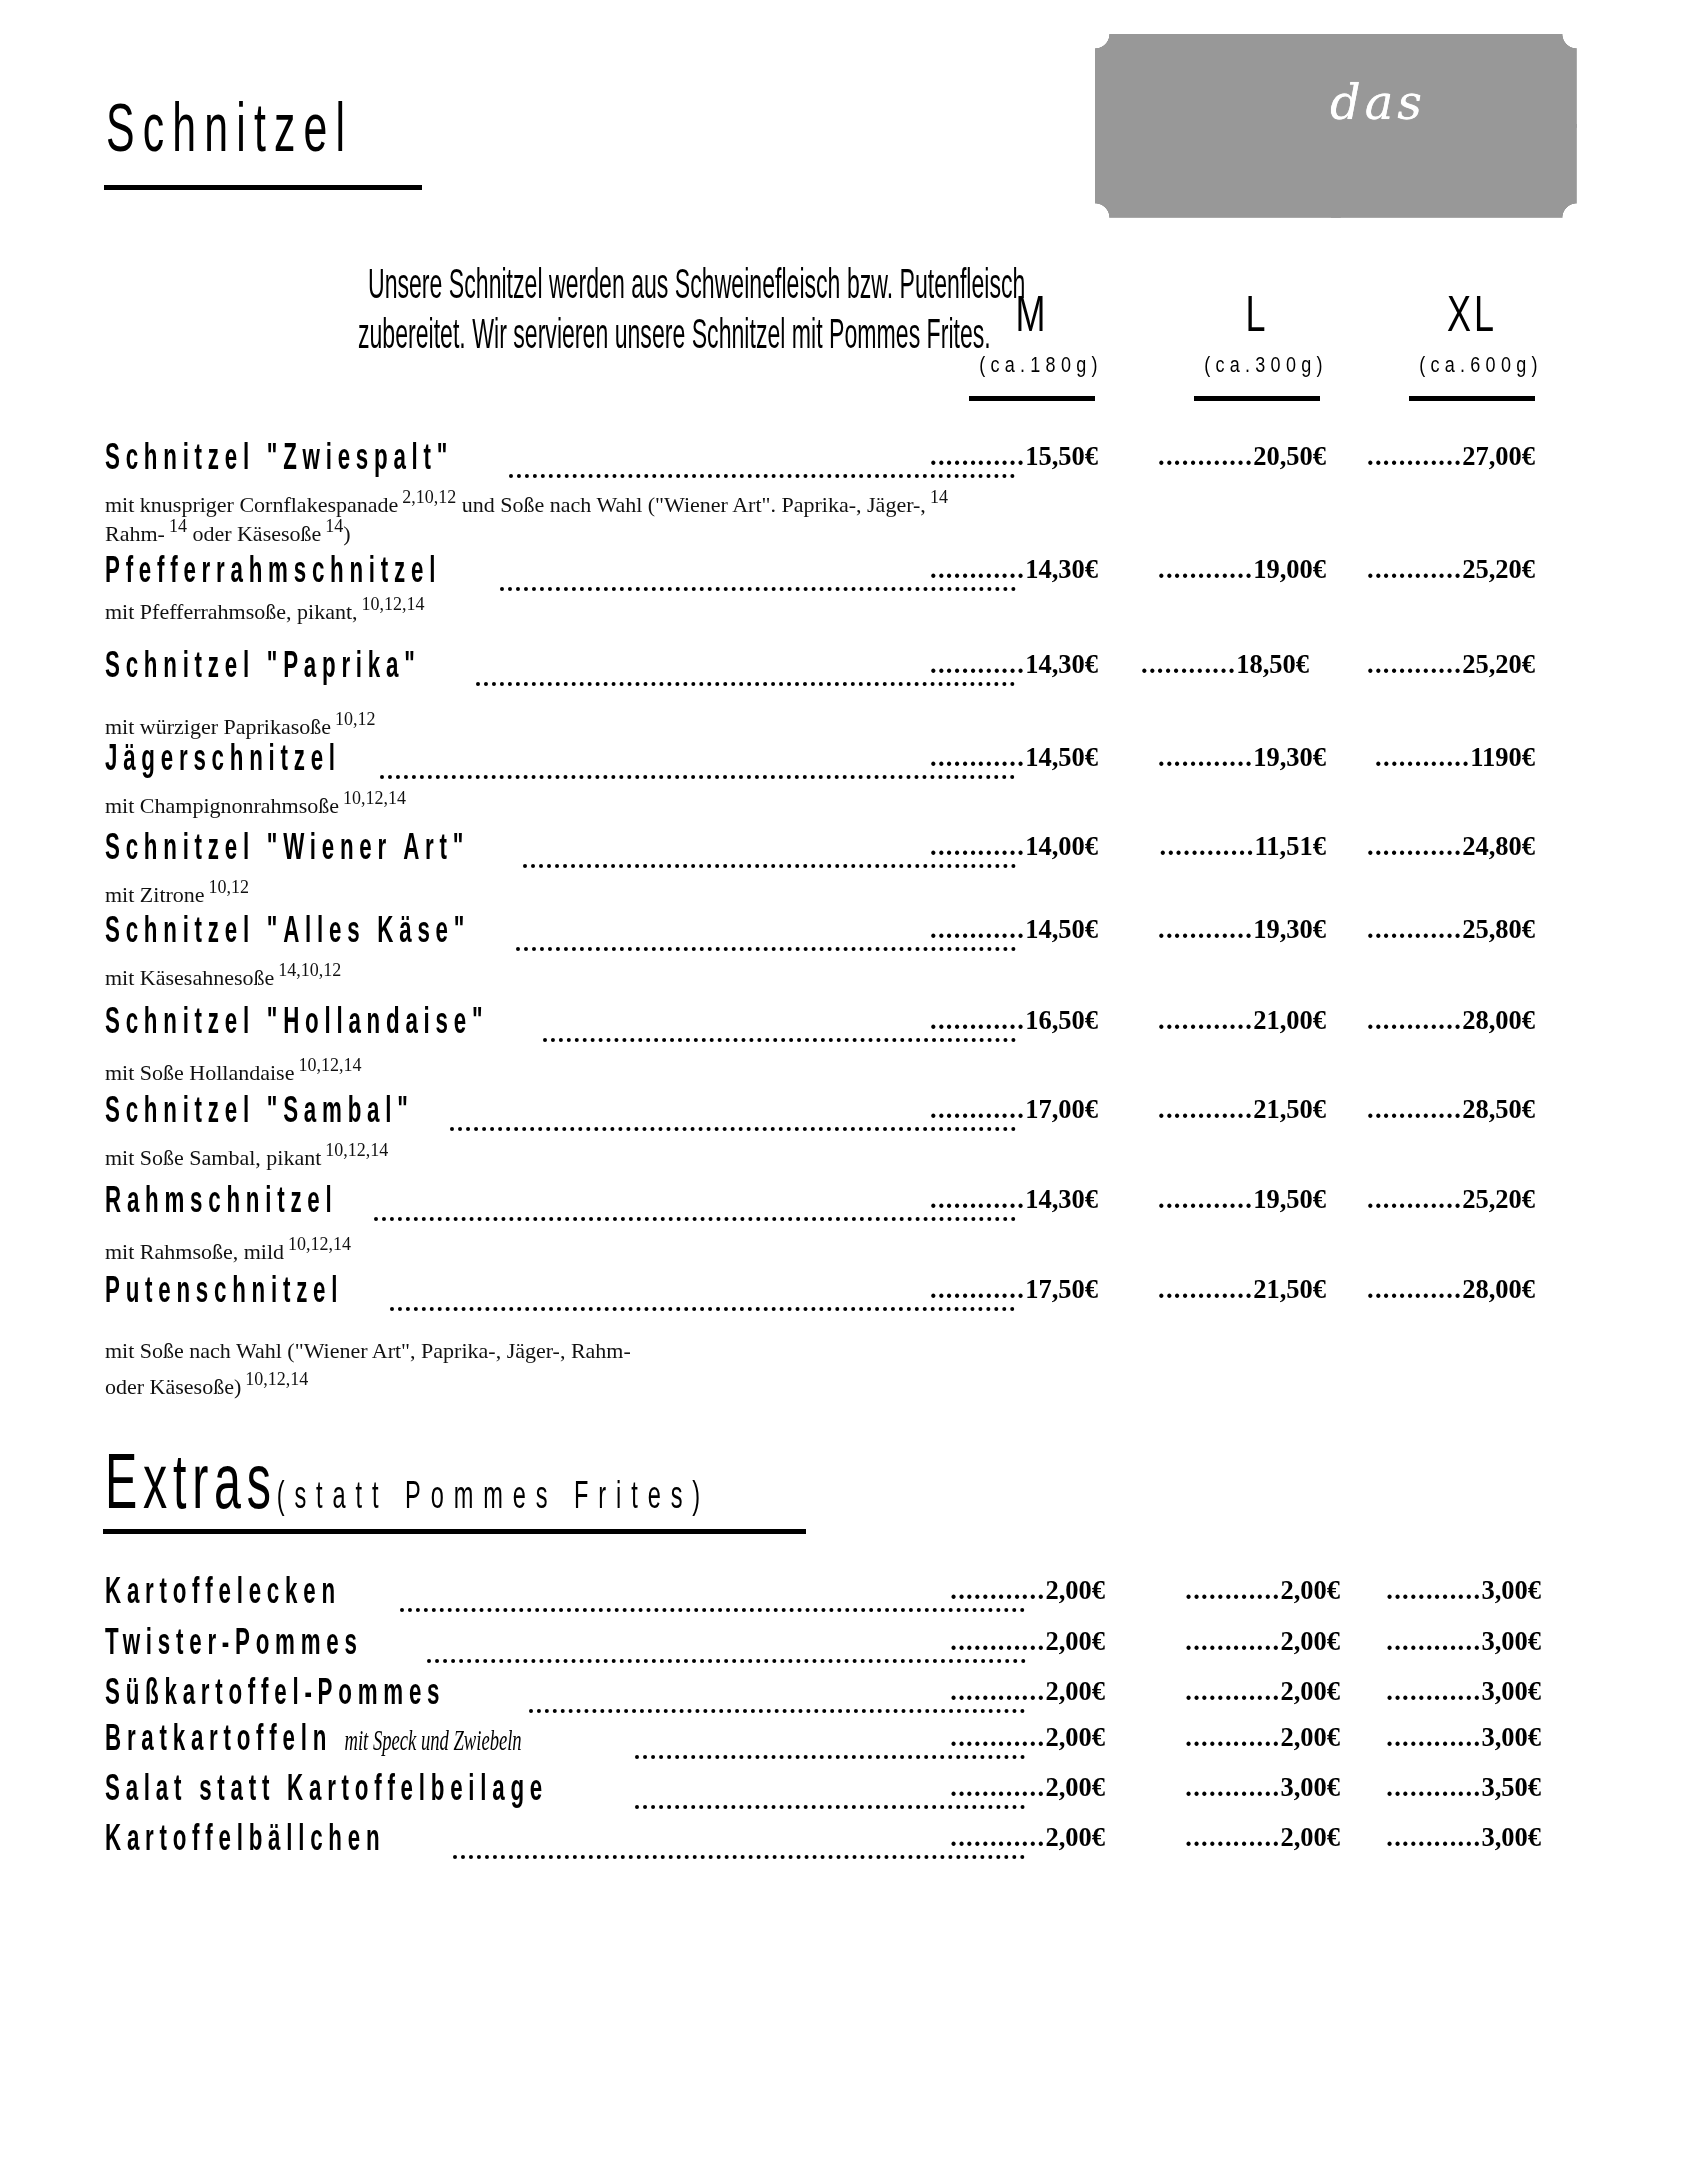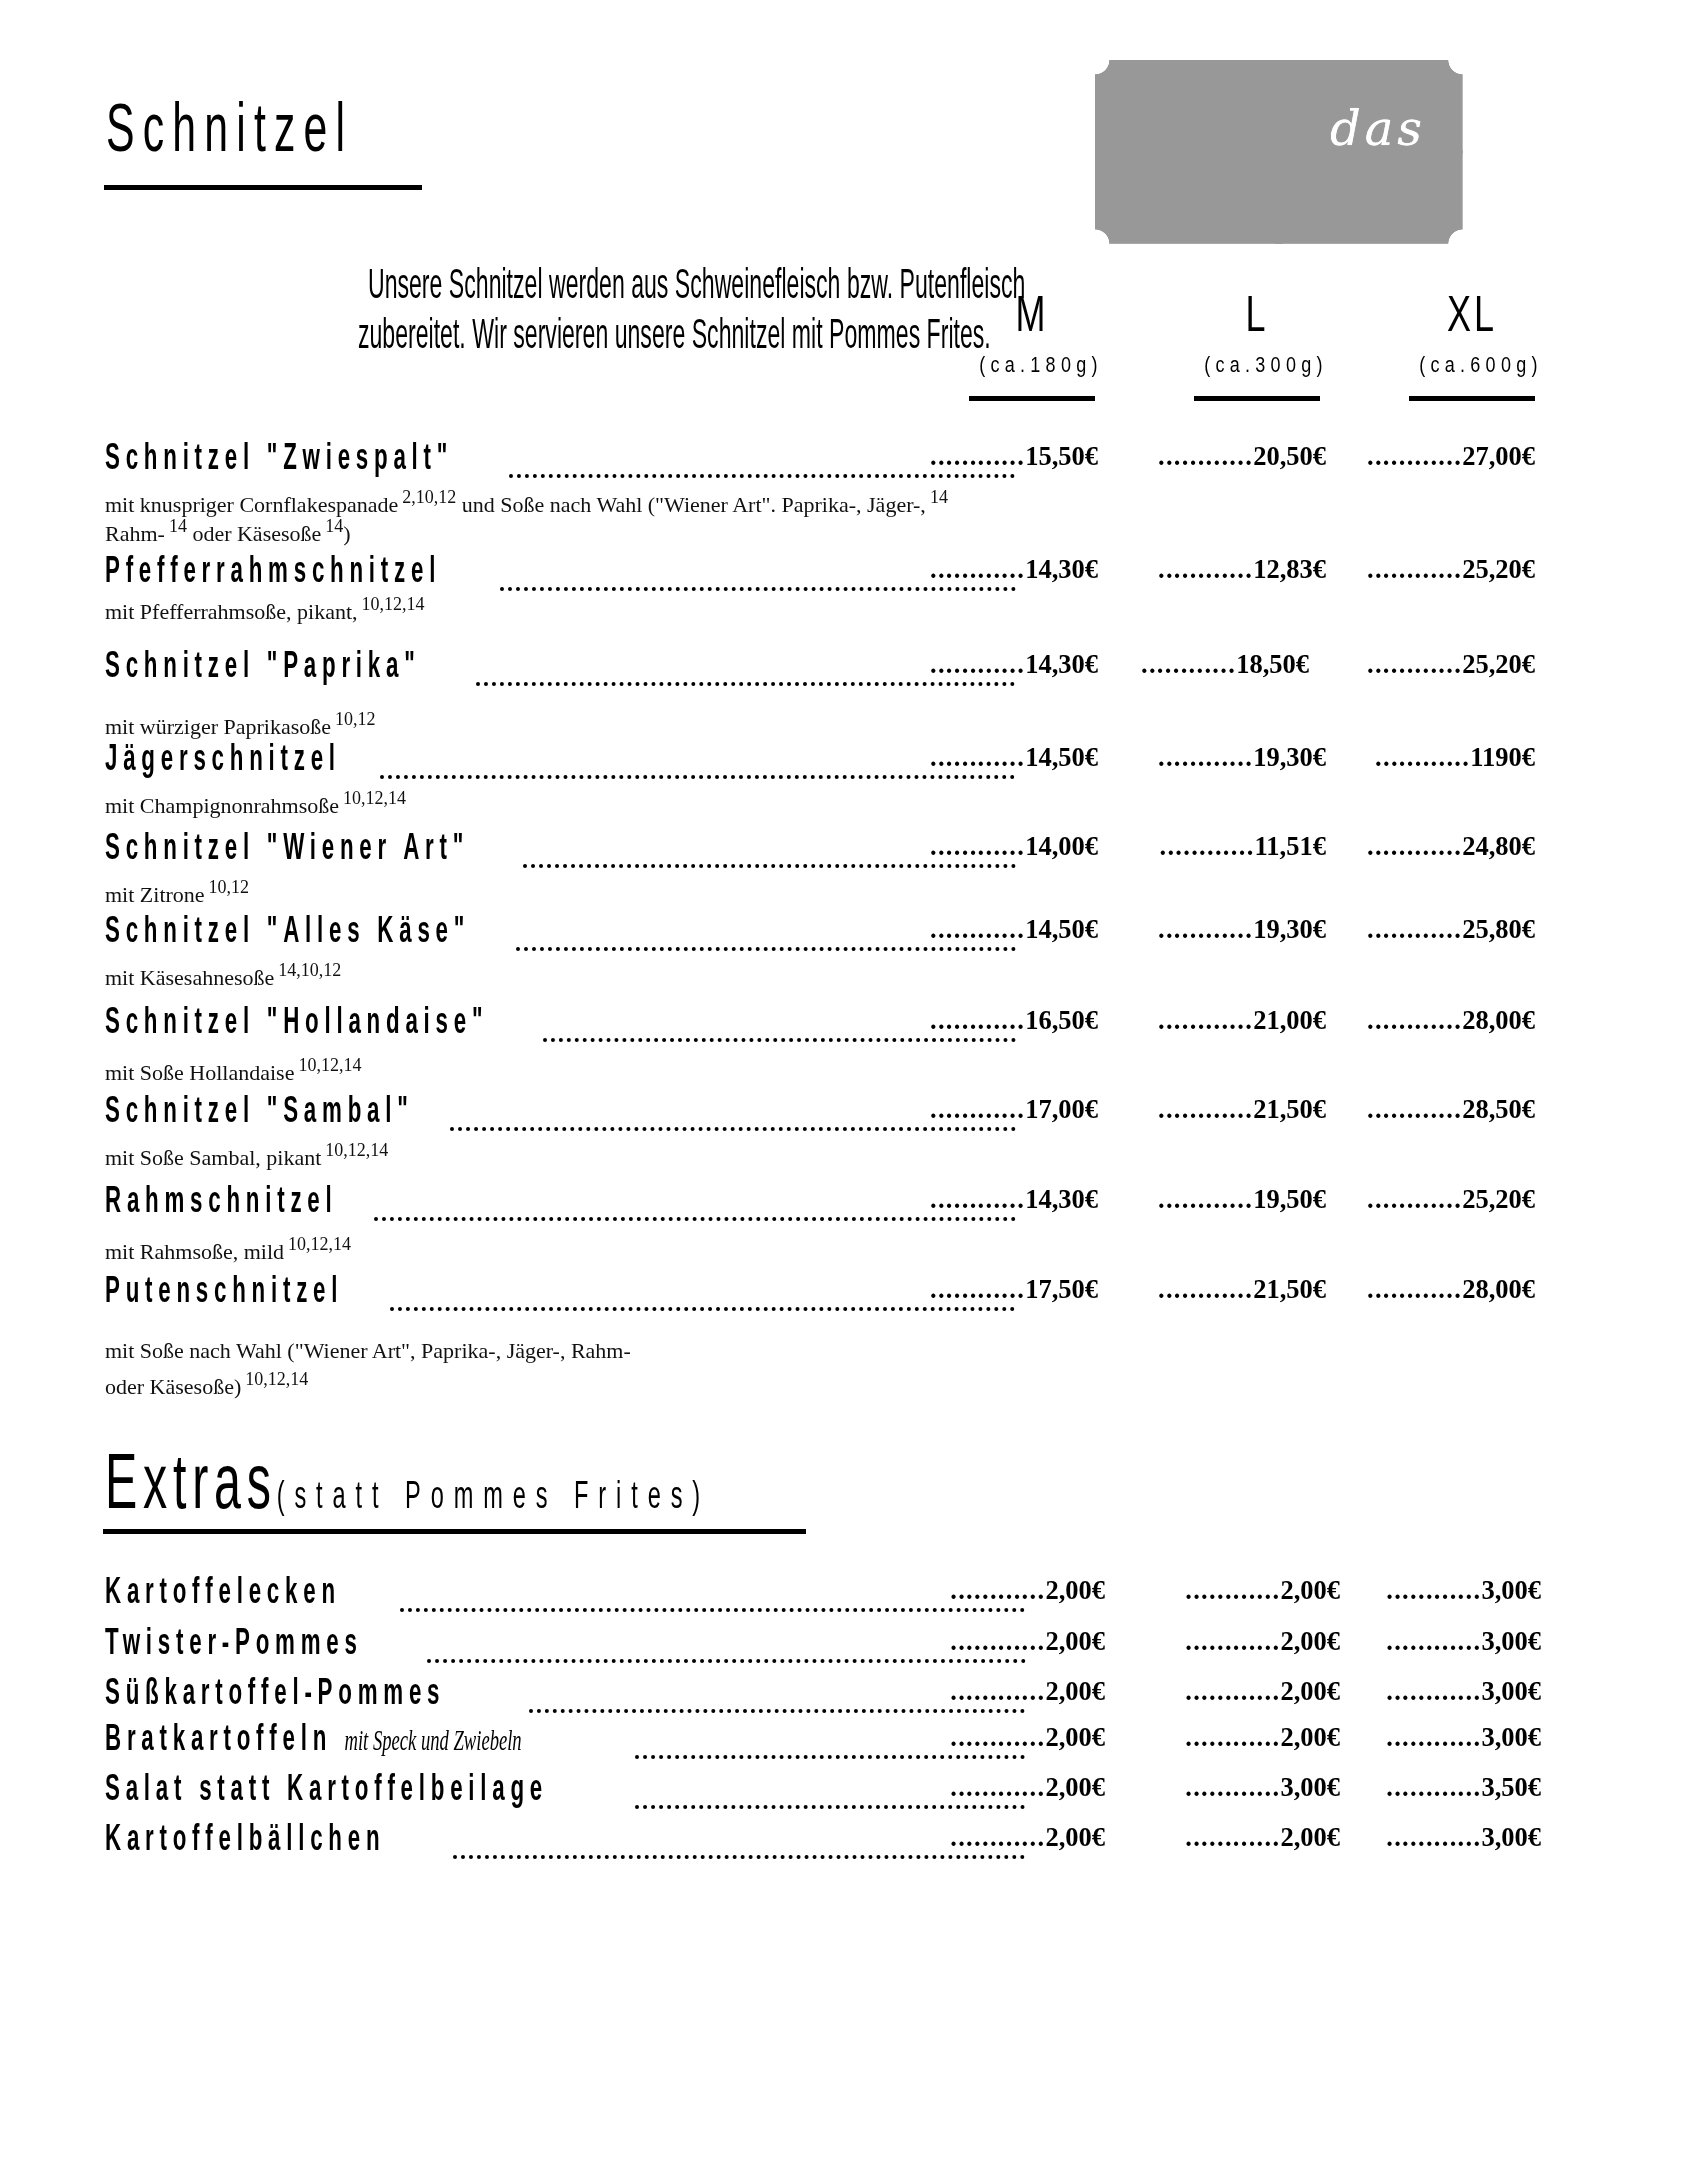--- a/index.html
+++ b/index.html
@@ -13,21 +13,21 @@
       position: absolute; left: 106px; top: 93px;
       font-family: "Liberation Sans", sans-serif;
       font-size: 69px; letter-spacing: 13.2px; line-height: 1;
       transform: scaleX(0.62); transform-origin: left top;
       white-space: nowrap;
     }
     .title-rule { position: absolute; left: 104px; top: 185px; width: 318px; height: 5.3px; background: #000; }
 
     
     .logo {
-      position: absolute; left: 1095px; top: 60px; width: 368px; height: 184px;
+      position: absolute; left: 1095px; top: 34px; width: 482px; height: 184px;
       background: #989898;
       -webkit-mask:
         radial-gradient(circle 14.6px at 0 0, transparent 14px, #000 14.6px) top left / 51% 51% no-repeat,
         radial-gradient(circle 14.6px at 100% 0, transparent 14px, #000 14.6px) top right / 51% 51% no-repeat,
         radial-gradient(circle 14.6px at 0 100%, transparent 14px, #000 14.6px) bottom left / 51% 51% no-repeat,
         radial-gradient(circle 14.6px at 100% 100%, transparent 14px, #000 14.6px) bottom right / 51% 51% no-repeat;
       mask:
         radial-gradient(circle 14.6px at 0 0, transparent 14px, #000 14.6px) top left / 51% 51% no-repeat,
         radial-gradient(circle 14.6px at 100% 0, transparent 14px, #000 14.6px) top right / 51% 51% no-repeat,
         radial-gradient(circle 14.6px at 0 100%, transparent 14px, #000 14.6px) bottom left / 51% 51% no-repeat,
@@ -142,21 +142,21 @@
       <div class="price" style="right:589px"><span class="dots">............</span><span>15,50€</span></div>
       <div class="price" style="right:361px"><span class="dots">............</span><span>20,50€</span></div>
       <div class="price" style="right:152px"><span class="dots">............</span><span>27,00€</span></div>
       <div class="desc" style="top:46px"><span>mit knuspriger Cornflakespanade</span><sup>2,10,12</sup> <span>und Soße nach Wahl ("Wiener Art". Paprika-, Jäger-,</span><sup>14</sup></div>
       <div class="desc" style="top:75px"><span>Rahm-</span><sup>14</sup> <span>oder Käsesoße</span><sup>14</sup><span>)</span></div>
     </div>
     <div class="row" style="top: 550px;">
       <div class="item-name">Pfefferrahmschnitzel</div>
       <div class="leader" style="left:500px;width:516px"></div>
       <div class="price" style="right:589px"><span class="dots">............</span><span>14,30€</span></div>
-      <div class="price" style="right:361px"><span class="dots">............</span><span>12,83€</span></div>
+      <div class="price" style="right:361px"><span class="dots">............</span><span>19,00€</span></div>
       <div class="price" style="right:152px"><span class="dots">............</span><span>25,20€</span></div>
       <div class="desc" style="top:40px"><span>mit Pfefferrahmsoße, pikant,</span><sup>10,12,14</sup></div>
     </div>
     <div class="row" style="top: 645px;">
       <div class="item-name">Schnitzel "Paprika"</div>
       <div class="leader" style="left:476px;width:539px"></div>
       <div class="price" style="right:589px"><span class="dots">............</span><span>14,30€</span></div>
       <div class="price" style="right:378px"><span class="dots">............</span><span>18,50€</span></div>
       <div class="price" style="right:152px"><span class="dots">............</span><span>25,20€</span></div>
       <div class="desc" style="top:60px"><span>mit würziger Paprikasoße</span><sup>10,12</sup></div>

